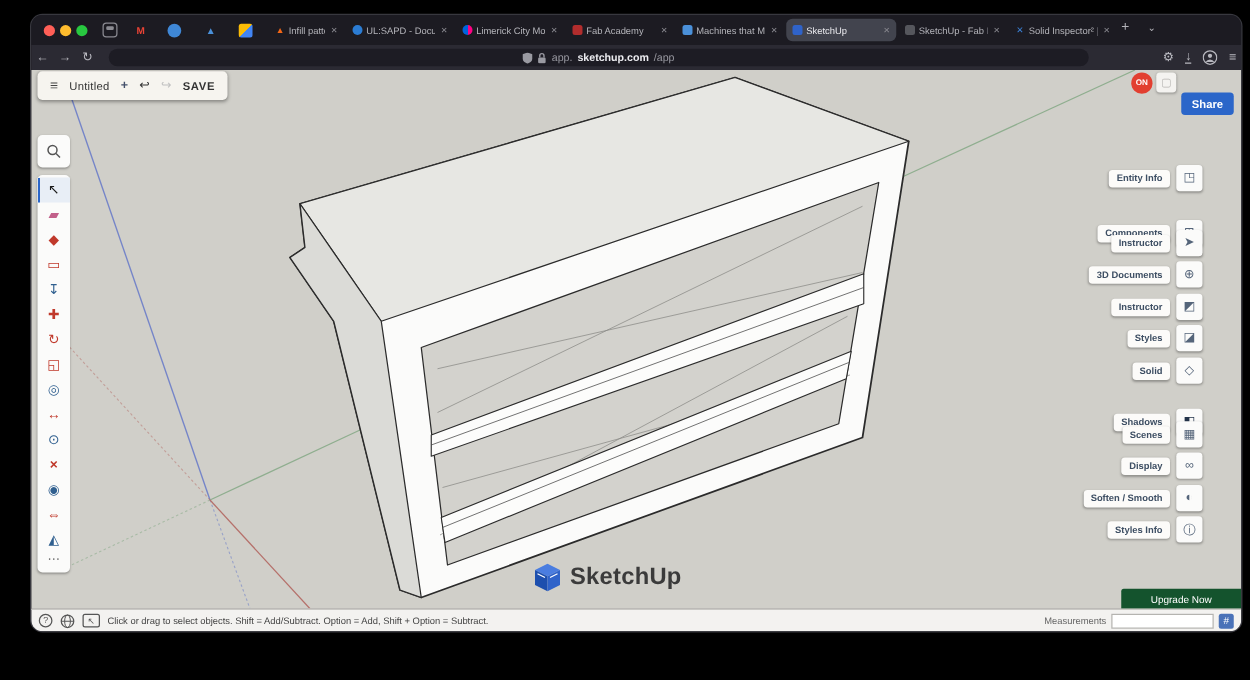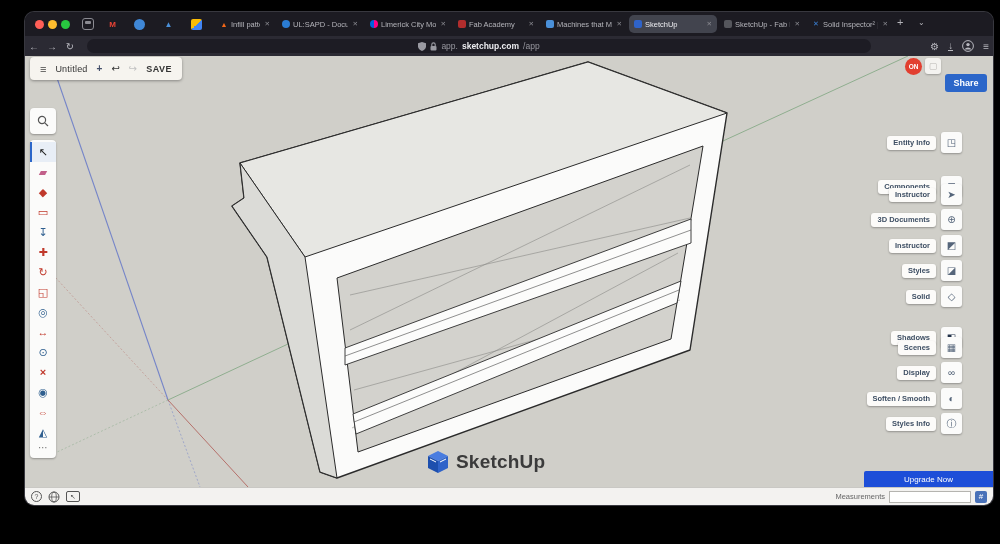--- a/index.html
+++ b/index.html
@@ -79,21 +79,21 @@
   .onbadge{position:absolute;left:880px;top:2px;width:17px;height:17px;border-radius:50%;background:#e23f30;
            color:#fff;font-size:6.5px;font-weight:bold;display:flex;align-items:center;justify-content:center;}
   .widgeticon{position:absolute;left:900px;top:2px;width:16px;height:16px;border-radius:3px;background:#f4f3f0;
               box-shadow:0 1px 2px rgba(0,0,0,.25);display:flex;align-items:center;justify-content:center;color:#b9b8b4;font-size:9px;}
   .sharebtn{position:absolute;left:920px;top:18px;width:42px;height:18px;border-radius:3px;background:#2b66c9;
             color:#fff;font-size:9px;font-weight:bold;display:flex;align-items:center;justify-content:center;}
   
   .watermark{position:absolute;left:402px;top:394px;display:flex;align-items:center;gap:7px;}
   .watermark .wm-text{font-size:19px;font-weight:600;color:#3b3b3b;letter-spacing:.2px;}
   
-  .upgrade{position:absolute;right:0;bottom:18px;width:129px;height:16px;background:#1d4ed8;color:#fff;
+  .upgrade{position:absolute;right:0;bottom:18px;width:96px;height:16px;background:#14532d;color:#fff;
            font-size:8px;display:flex;align-items:center;justify-content:center;border-radius:2px 0 0 0;}
   .statusbar{position:absolute;left:0;bottom:0;width:100%;height:18px;background:#f3f2f0;border-top:1px solid #c9c8c4;
              display:flex;align-items:center;gap:6px;padding:0 6px;font-size:7.5px;color:#444;}
   .sic{width:11px;height:11px;border:1px solid #555;border-radius:50%;display:flex;align-items:center;
        justify-content:center;font-size:7px;color:#555;flex:none;}
   .cursorbox{width:14px;height:11px;border:1px solid #555;border-radius:2px;font-size:7px;color:#555;
              display:flex;align-items:center;justify-content:center;flex:none;}
   .meas{margin-left:auto;display:flex;align-items:center;gap:4px;}
   .meas .mlabel{color:#666;}
   .meas input{width:82px;height:12px;border:1px solid #b5b4b0;background:#fff;font-size:7px;}
@@ -321,20 +321,21 @@
   <div class="upgrade">Upgrade Now</div>
 
   <div class="statusbar">
     <span class="sic">?</span>
     <svg width="12" height="12" viewBox="0 0 12 12">
       <circle cx="6" cy="6" r="5" fill="none" stroke="#555" stroke-width="1"></circle>
       <ellipse cx="6" cy="6" rx="2.3" ry="5" fill="none" stroke="#555" stroke-width="0.8"></ellipse>
       <line x1="1" y1="6" x2="11" y2="6" stroke="#555" stroke-width="0.8"></line>
     </svg>
     <span class="cursorbox">↖</span>
+    <span>Click or drag to select objects. Shift = Add/Subtract. Option = Add, Shift + Option = Subtract.</span>
     <div class="meas">
       <span class="mlabel">Measurements</span>
       <input value="" style="">
       <span class="measicon">#</span>
     </div>
   </div>
 
  </div>
 </div>
 

